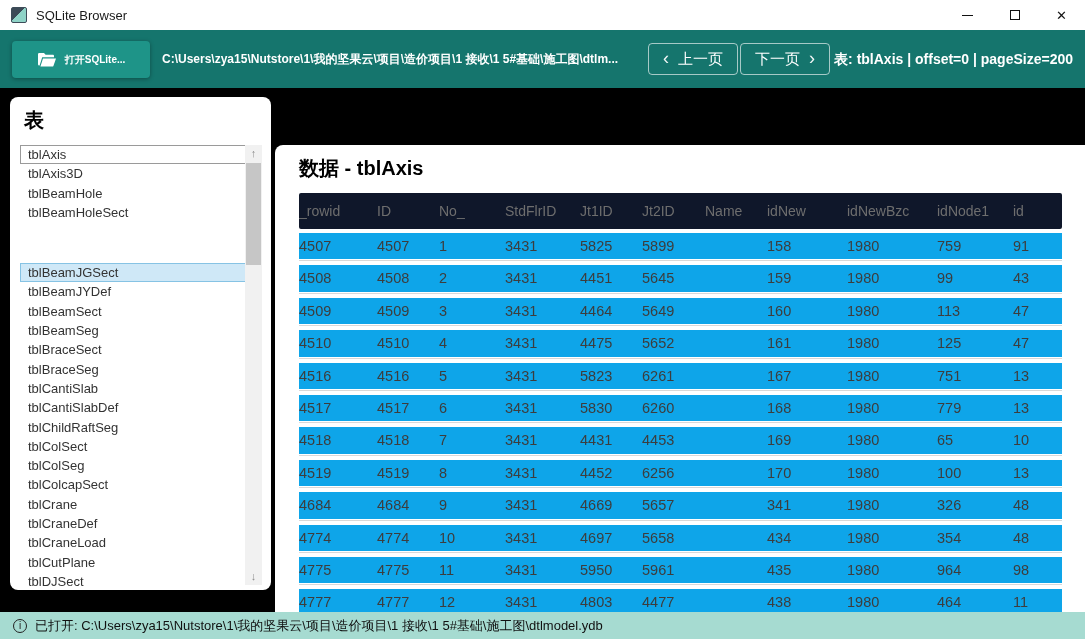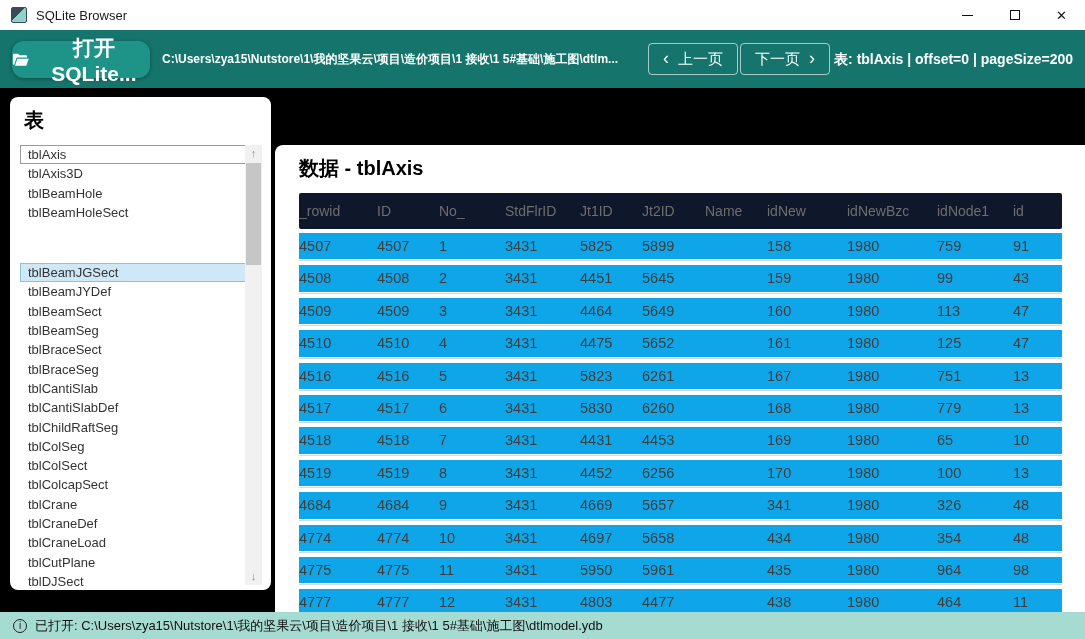--- a/index.html
+++ b/index.html
@@ -13,21 +13,21 @@
   .title-text { position:absolute; left:36px; top:8px; font-size:13px; color:#1a1a1a; }
   .win-controls { position:absolute; right:0; top:0; height:30px; display:flex; }
   .win-btn { width:47px; height:30px; display:flex; align-items:center; justify-content:center; cursor:default; }
   .min-glyph { width:11px; height:1px; background:#111; }
   .max-glyph { width:10px; height:10px; border:1px solid #111; }
   .close-glyph { font-size:13px; color:#111; line-height:1; }
 
   
   .toolbar { position:absolute; top:30px; left:0; right:0; height:58px; background:var(--toolbar_teal,#15756d); z-index:4; }
   .open-btn { position:absolute; left:12px; top:11px; width:138px; height:37px; background:var(--open_button_teal,#1e9488);
-              border:none; border-radius:12px; color:#fff; font-size:21px; font-weight:600;
+              border:none; border-radius:4px; color:#fff; font-size:10px; font-weight:600;
               display:flex; align-items:center; justify-content:center; gap:9px; box-shadow:0 1px 4px rgba(0,0,0,.35); }
   .folder-svg { width:19px; height:15px; display:block; }
   .db-path { position:absolute; left:162px; top:0; height:58px; line-height:58px; color:#fff; font-size:12px; font-weight:600; white-space:nowrap; }
   .page-btn { position:absolute; top:13px; height:32px; background:transparent; border:1px solid rgba(255,255,255,.62);
               border-radius:4px; color:#fff; font-size:15px; display:flex; align-items:center; gap:9px; padding:0 14px; }
   .page-btn.prev { left:648px; } .page-btn.next { left:740px;align-items:center; }
   .chev { font-size:18px; line-height:1; opacity:.95; transform:translateY(-1px); }
   .page-info { position:absolute; right:12px; top:0; height:55px; line-height:58px; color:#fff; font-size:14px; font-weight:600; white-space:nowrap; }
 
   
@@ -131,22 +131,22 @@
       <div class="list-item">tblBeamHoleSect</div>
       <div class="list-item selected">tblBeamJGSect</div>
       <div class="list-item">tblBeamJYDef</div>
       <div class="list-item">tblBeamSect</div>
       <div class="list-item">tblBeamSeg</div>
       <div class="list-item">tblBraceSect</div>
       <div class="list-item">tblBraceSeg</div>
       <div class="list-item">tblCantiSlab</div>
       <div class="list-item">tblCantiSlabDef</div>
       <div class="list-item">tblChildRaftSeg</div>
+      <div class="list-item">tblColSect</div>
       <div class="list-item">tblColSeg</div>
-      <div class="list-item">tblColSect</div>
       <div class="list-item">tblColcapSect</div>
       <div class="list-item">tblCrane</div>
       <div class="list-item">tblCraneDef</div>
       <div class="list-item">tblCraneLoad</div>
       <div class="list-item">tblCutPlane</div>
       <div class="list-item">tblDJSect</div>
       <div class="list-item">tblDJSeg</div>
     </div>
   <div class="sb-track sidebar-sb">
     <div class="sb-arrow up">↑</div>

